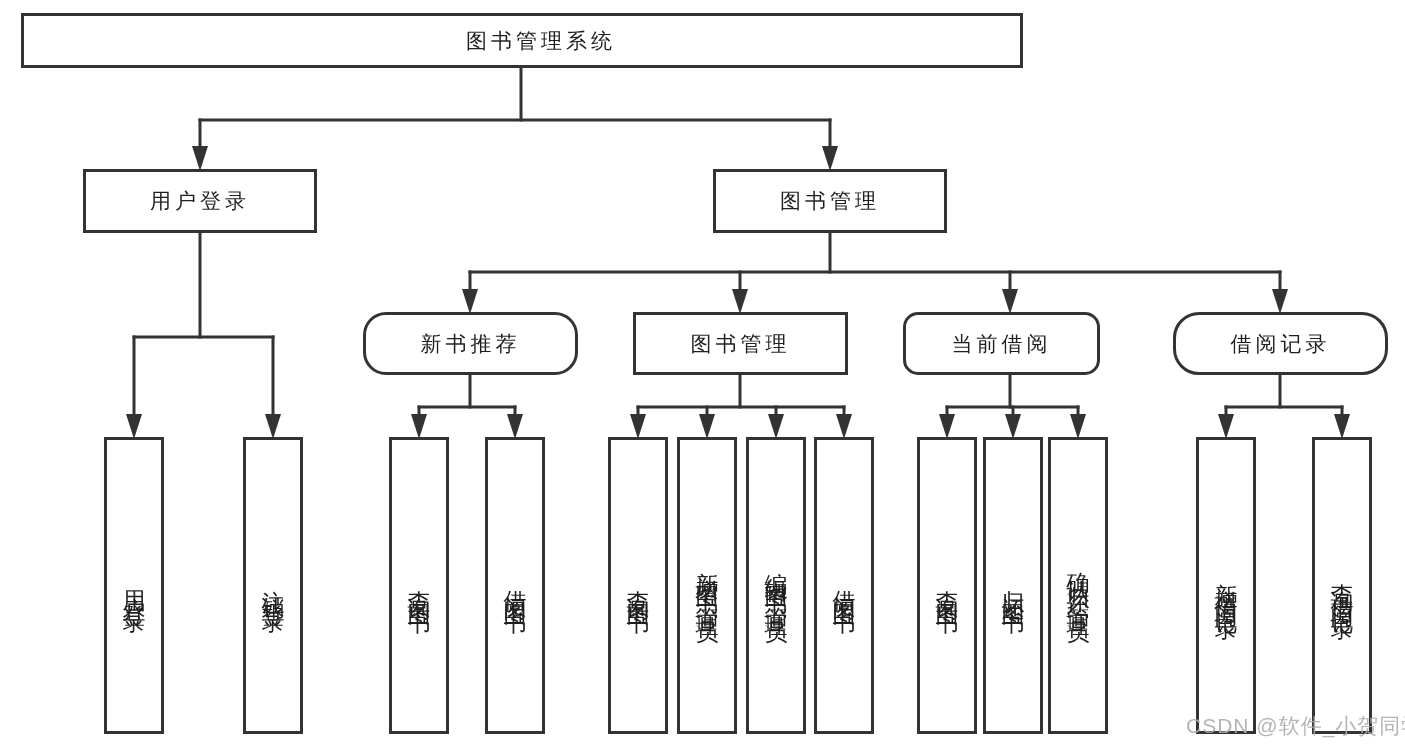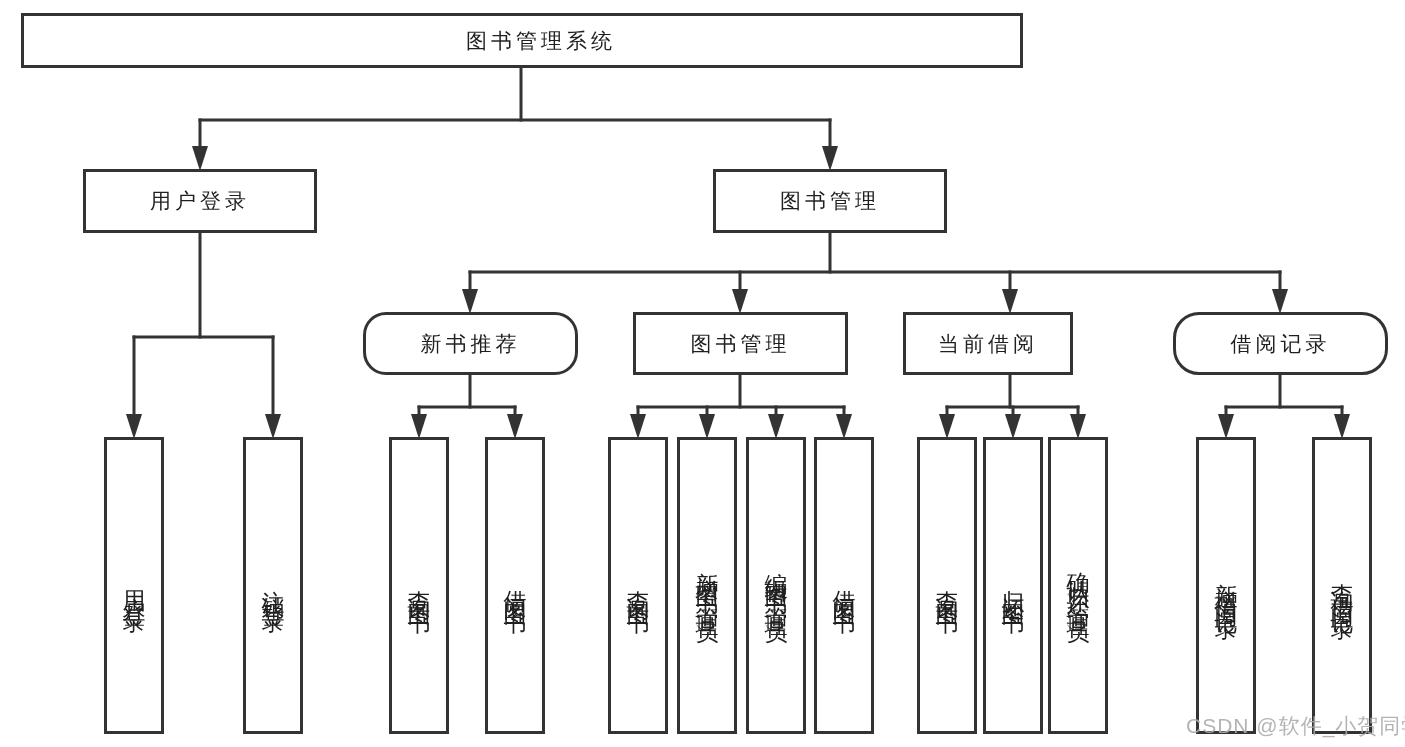--- a/index.html
+++ b/index.html
@@ -143,21 +143,21 @@
   <div class="node hnode" style="left:713px; top:169px; width:234px; height:64px;">
     <span>图书管理</span>
   </div>
 
   <div class="node hnode" style="left:363px; top:312px; width:215px; height:63px;border-radius:23px;">
     <span>新书推荐</span>
   </div>
   <div class="node hnode" style="left:633px; top:312px; width:215px; height:63px;">
     <span>图书管理</span>
   </div>
-  <div class="node hnode" style="left:903px; top:312px; width:170px; height:63px;">
+  <div class="node hnode" style="left:903px; top:312px; width:197px; height:63px;border-radius:15px;">
     <span>当前借阅</span>
   </div>
   <div class="node hnode" style="left:1173px; top:312px; width:215px; height:63px;border-radius:26px;">
     <span>借阅记录</span>
   </div>
 
   <div class="node vnode" style="left:104px; top:437px; width:60px; height:297px;">
     <span>用户登录</span>
   </div>
   <div class="node vnode" style="left:243px; top:437px; width:60px; height:297px;">

